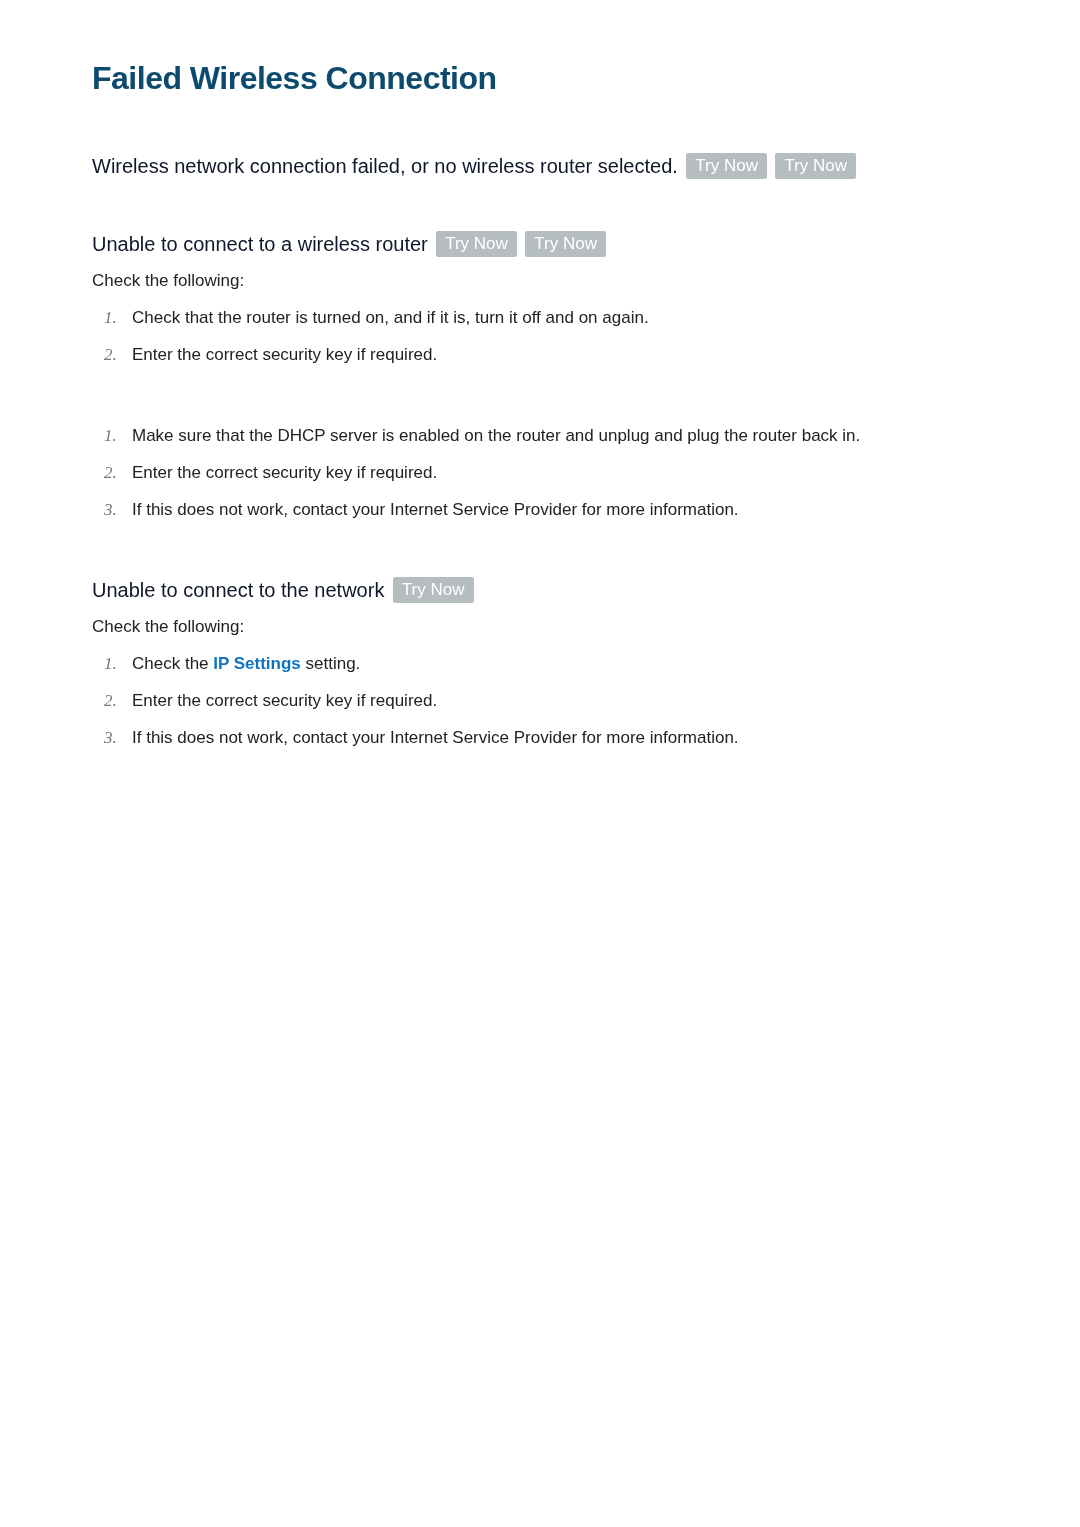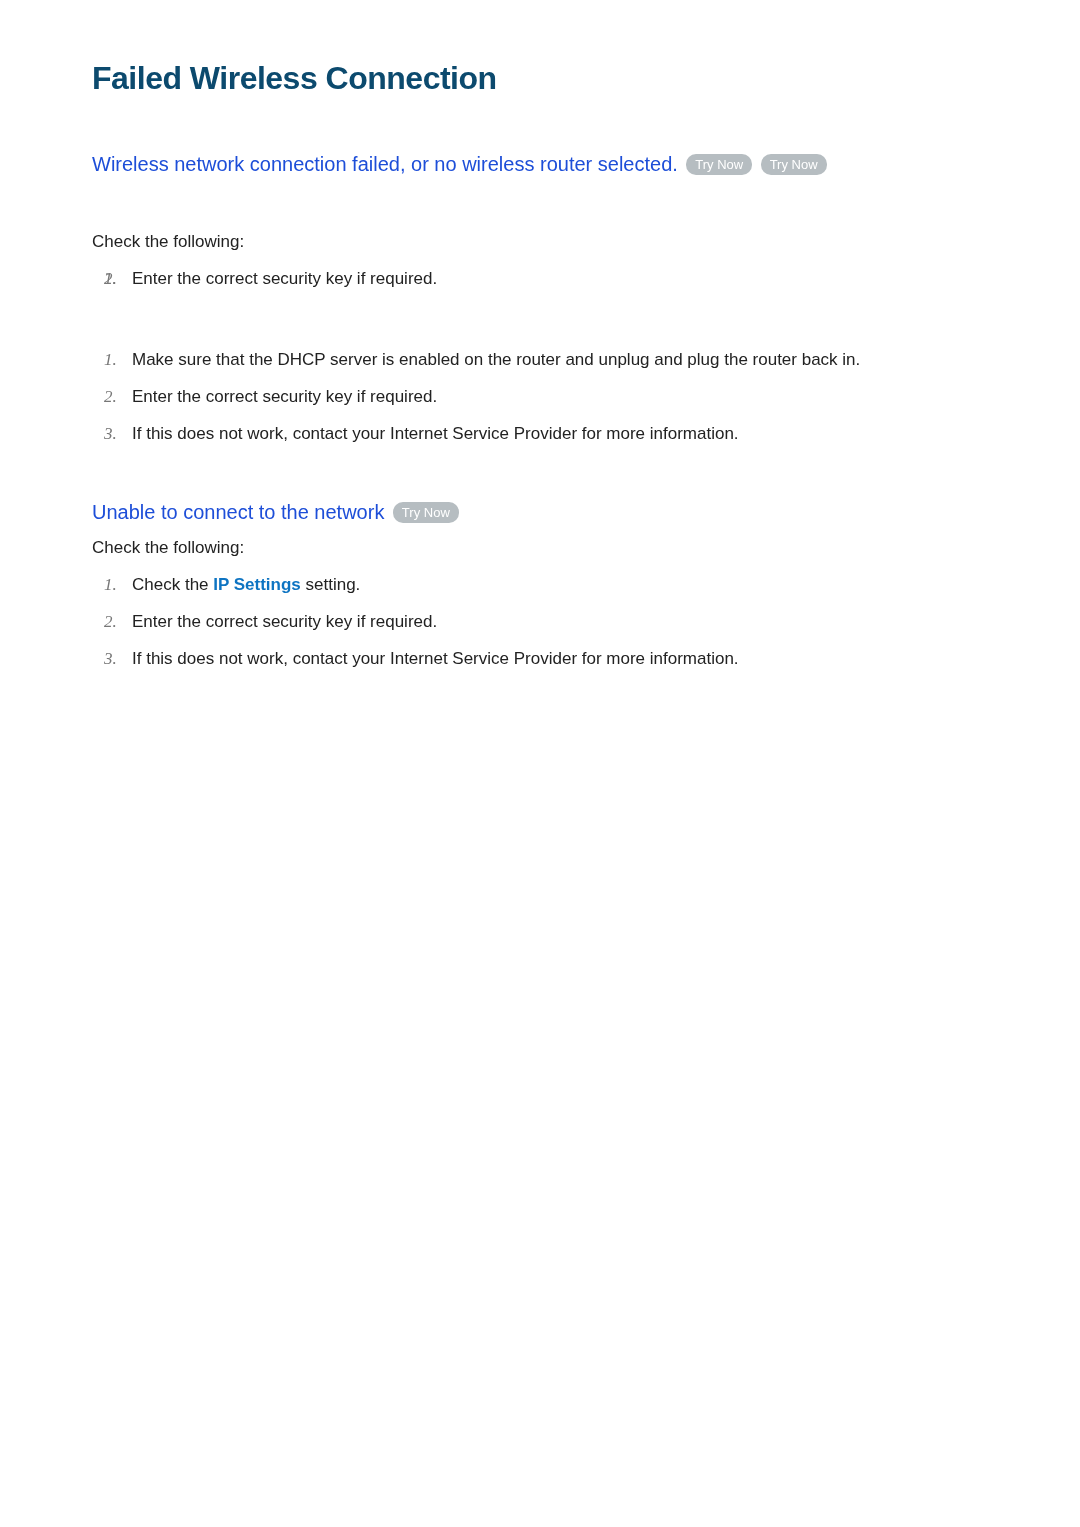--- a/index.html
+++ b/index.html
@@ -16,33 +16,33 @@
       color: #333;
     }
     h1 {
       color: #0c4a6e;
       font-size: 32px;
       font-weight: bold;
       margin-bottom: 56px;
       letter-spacing: -0.5px;
     }
     .section-title {
-      color: #1d4ed8;
+      color: #0f172a;
       font-size: 20px;
       font-weight: normal;
       margin-bottom: 12px;
       display: inline;
     }
     .try-now {
       display: inline-block;
       background: #b6bdc1;
       color: #ffffff;
-      font-size: 13px;
+      font-size: 17px;
       padding: 3px 9px;
-      border-radius: 10px;
+      border-radius: 2px;
       margin-left: 4px;
       vertical-align: 2px;
       text-decoration: none;
       cursor: pointer;
     }
     .section {
       margin-bottom: 52px;
     }
     .body-text {
       font-size: 17px;
@@ -89,23 +89,28 @@
 
 <div class="section">
   <div class="section-heading-row">
     <span class="section-title">Wireless network connection failed, or no wireless router selected.</span>
     <a class="try-now">Try Now</a>
     <a class="try-now">Try Now</a>
   </div>
 </div>
 
 <div class="section">
+  <div class="section-heading-row">
+    <span class="section-title">Unable to connect to a wireless router</span>
+    <a class="try-now">Try Now</a>
+    <a class="try-now">Try Now</a>
+  </div>
   <p class="body-text">Check the following:</p>
   <ol>
-    <li><span class="num">1.</span></li>
+    <li><span class="num">1.</span><span>Check that the router is turned on, and if it is, turn it off and on again.</span></li>
     <li><span class="num">2.</span><span>Enter the correct security key if required.</span></li>
   </ol>
 </div>
 
 <div class="section">
   <ol>
     <li><span class="num">1.</span><span>Make sure that the DHCP server is enabled on the router and unplug and plug the router back in.</span></li>
     <li><span class="num">2.</span><span>Enter the correct security key if required.</span></li>
     <li><span class="num">3.</span><span>If this does not work, contact your Internet Service Provider for more information.</span></li>
   </ol>

